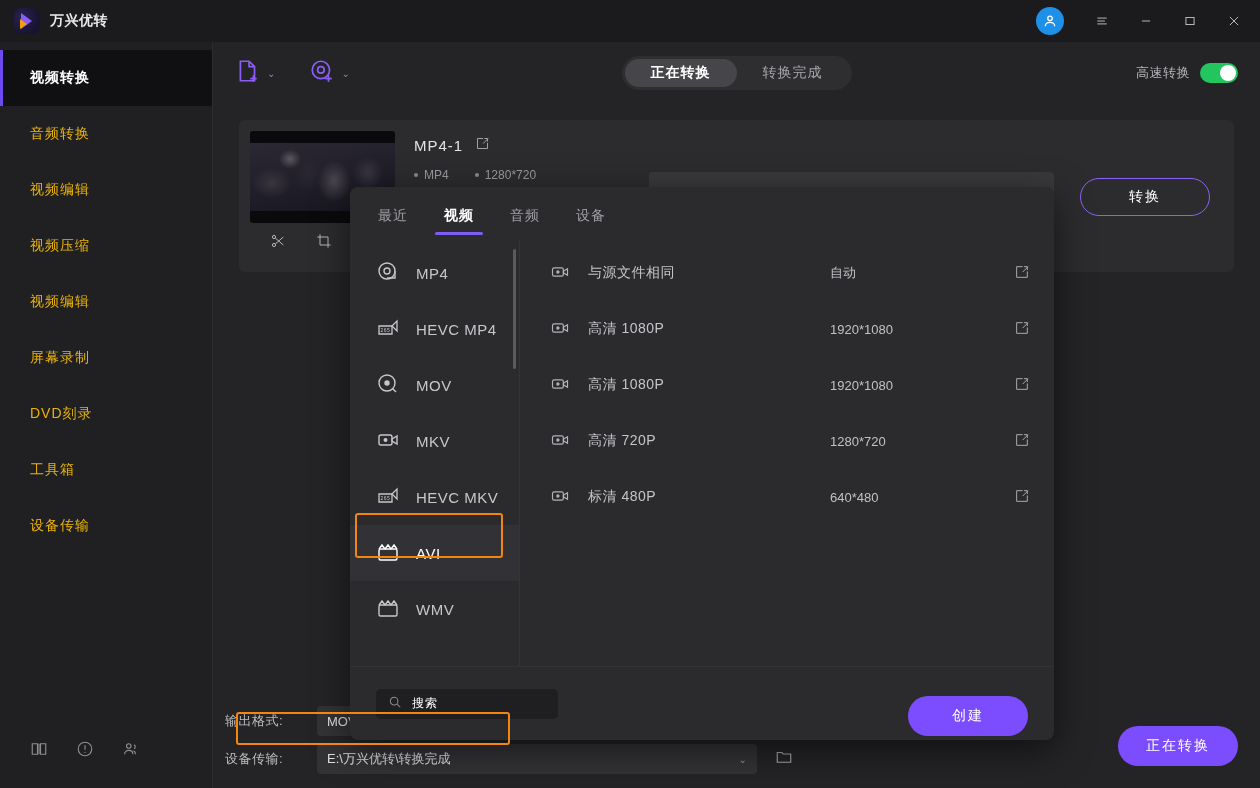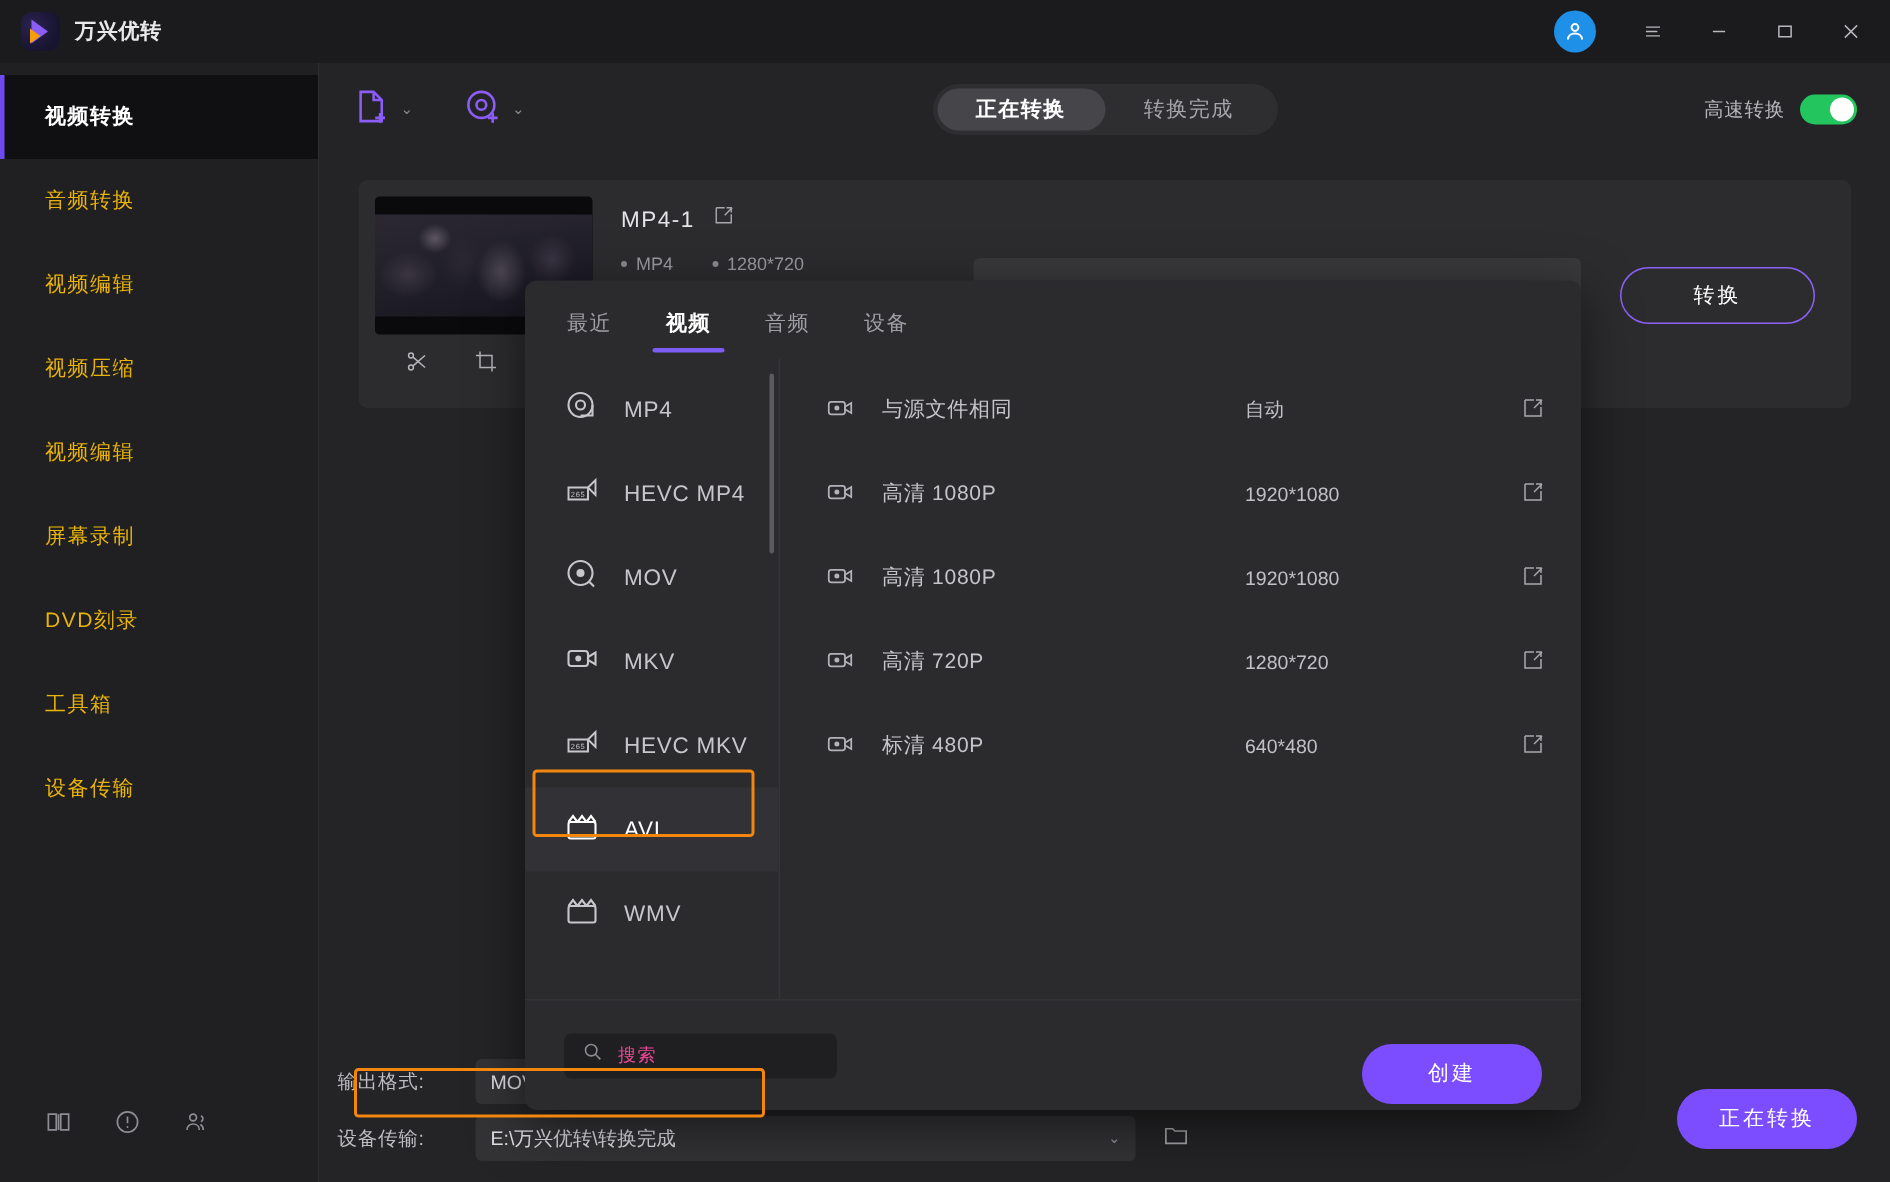--- a/index.html
+++ b/index.html
@@ -241,21 +241,21 @@
   .popup-foot {
     height: 74px; display: flex; align-items: center;
     padding: 0 26px; border-top: 1px solid #333336;
   }
   .search-box {
     width: 182px; height: 30px; border-radius: 5px;
     background: #1f1f21; display: flex; align-items: center; gap: 10px;
     padding: 0 12px;
   }
   .search-box svg { width: 14px; height: 14px; color: #8c8c92; flex: none; }
-  .search-ph { font-size: 12px; color: #ec4899; letter-spacing: 1px; }
+  .search-ph { font-size: 12px; color: #ffffff; letter-spacing: 1px; }
   .create-btn {
     margin-left: auto; width: 120px; height: 40px; border-radius: 20px;
     background: #7c4dff; color: #fff; font-size: 14px; letter-spacing: 2px;
     display: flex; align-items: center; justify-content: center; margin-top: 24px;
   }
 
   
   .botbar {
     position: absolute; left: 0; bottom: 0;
     width: 1047px; height: 90px;

